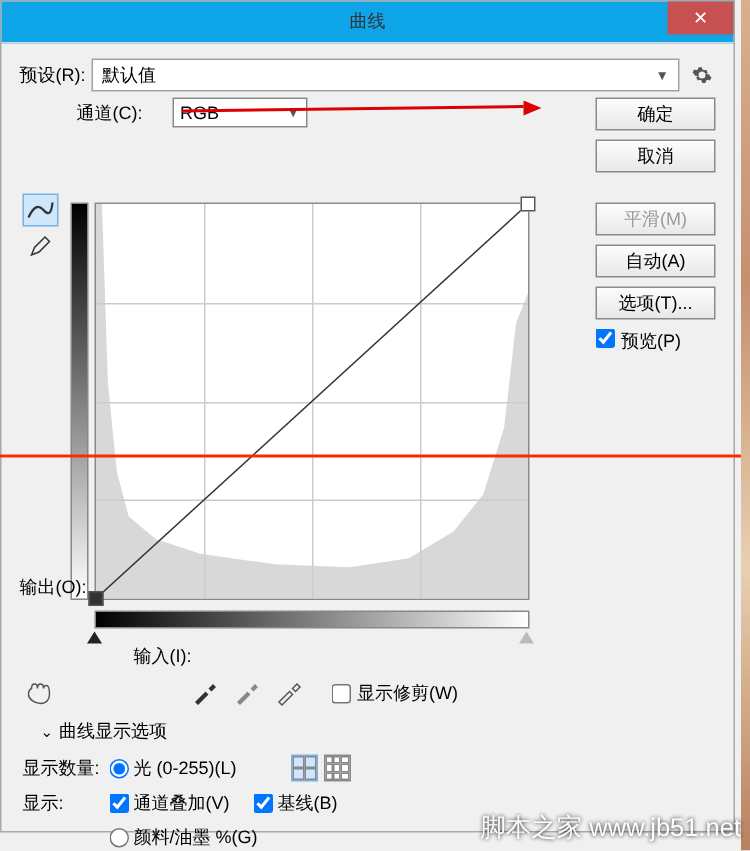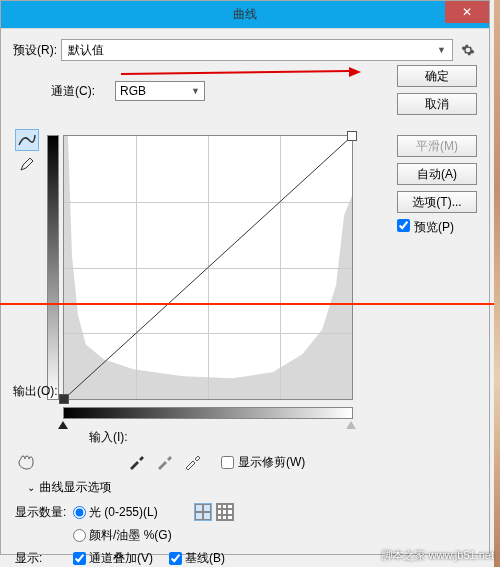--- a/index.html
+++ b/index.html
@@ -2,21 +2,21 @@
 <html><head>
 <meta charset="utf-8">
 <style>
 *{box-sizing:border-box;margin:0;padding:0;font-family:"Microsoft YaHei",SimSun,sans-serif;font-size:12px}
 body{background:#f0f0f0;width:500px;height:567px;position:relative;overflow:hidden}
 .window{width:490px;height:555px;border:1px solid #a8a8a8;background:#f0f0f0;position:relative}
 .titlebar{height:28px;background:#0ea5e9;display:flex;align-items:center;justify-content:center;position:relative;border-bottom:1px solid #d8d8d8}
 .title{color:#333}
 .close-btn{position:absolute;right:0;top:0;width:44px;height:22px;background:#c75050;color:#fff;display:flex;align-items:center;justify-content:center;font-size:14px;font-family:Arial}
 .body{padding:10px 12px;position:relative}
-.row{display:flex;align-items:center;margin-bottom:20px}
+.row{display:flex;align-items:center;margin-bottom:4px}
 .lbl{margin-right:4px}
 .preset-select{flex:1;height:22px;border:1px solid #a0a0a0;background:#fff;padding:0 6px;display:flex;align-items:center;justify-content:space-between;margin-right:6px}
 .preset-caret{font-size:9px;color:#555}
 .gear{width:18px;height:18px;display:flex;align-items:center;justify-content:center;color:#555}
 .gear svg{width:14px;height:14px}
 .right-col{position:absolute;right:12px;top:36px;width:80px;display:flex;flex-direction:column;gap:6px}
 .btn{height:22px;border:1px solid #8a8a8a;background:linear-gradient(#fdfdfd,#e8e8e8);display:flex;align-items:center;justify-content:center;cursor:default}
 .btn.disabled{color:#9a9a9a}
 .preview-row{display:flex;align-items:flex-start;}
 .preview-row input{margin-right:4px}
@@ -53,21 +53,21 @@
 .grid-icons{display:flex;gap:4px;margin-left:24px}
 .gicon{width:18px;height:18px;border:1px solid #888;background:#fff;display:grid}
 .gicon.active{background:#cfe6fb;border-color:#7bb4e3}
 .g4{grid-template-columns:1fr 1fr;grid-template-rows:1fr 1fr}
 .g4 div,.g9 div{border:0.5px solid #888}
 .g9{grid-template-columns:1fr 1fr 1fr;grid-template-rows:1fr 1fr 1fr}
 .chk{display:flex;align-items:center;margin-right:16px}
 .chk input{margin-right:3px}
 .arrow{position:absolute;left:120px;top:38px;width:240px;height:14px;pointer-events:none}
 .redline{position:absolute;left:0;top:303px;width:500px;height:2px;background:#ff2a00;pointer-events:none}
-.watermark{position:absolute;right:6px;bottom:4px;color:#fff;font-size:11px;text-shadow:0 0 3px #000;opacity:.9;font-family:Arial}
+.watermark{position:absolute;right:6px;bottom:4px;color:#fff;font-size:17px;text-shadow:0 0 3px #000;opacity:.9;font-family:Arial}
 .strip{position:absolute;right:0;top:0;width:6px;height:567px;background:linear-gradient(#d8b090,#c49070,#e8d0b0,#b88060)}
 </style>
 </head>
 <body>
 
 <div class="window">
   <div class="titlebar">
     <span class="title">曲线</span>
     <div class="close-btn">
         <span>✕</span>
@@ -212,37 +212,37 @@
               <div></div>
               <div></div>
               <div></div>
               <div></div>
               <div></div>
               <div></div>
               <div></div>
             </div>
         </div>
       </div>
-      <div class="opt-row" style="margin-left:58px">
-        <label class="radio">
-            <input type="radio" name="amt" style="">
-            <span>颜料/油墨 %(G)</span>
-          </label>
-      </div>
       <div class="opt-row">
         <span class="opt-lbl">显示:</span>
         <label class="chk">
             <input type="checkbox" checked="" style="">
             <span>通道叠加(V)</span>
           </label>
         <label class="chk">
             <input type="checkbox" checked="" style="">
             <span>基线(B)</span>
           </label>
       </div>
+      <div class="opt-row" style="margin-left:58px">
+        <label class="radio">
+            <input type="radio" name="amt" style="">
+            <span>颜料/油墨 %(G)</span>
+          </label>
+      </div>
 
     </div>
 
   </div>
 </div>
 
 <div class="redline"></div>
 <div class="strip"></div>
 <div class="watermark">脚本之家 www.jb51.net</div>
 

